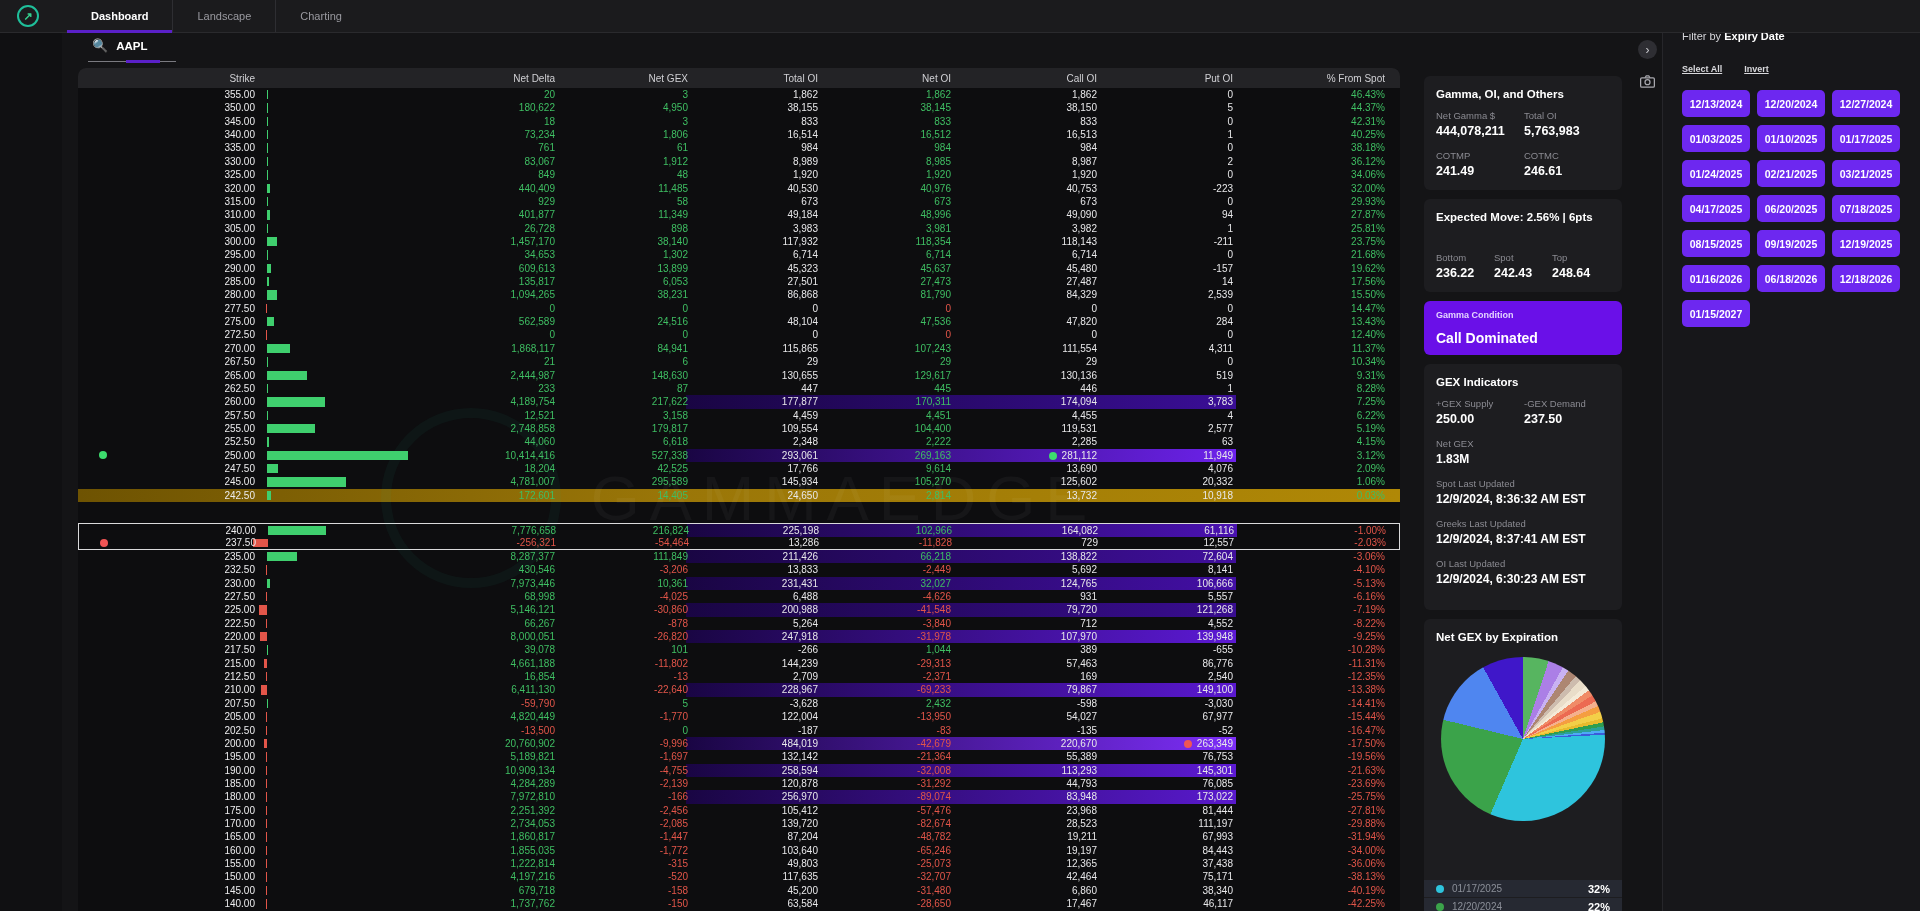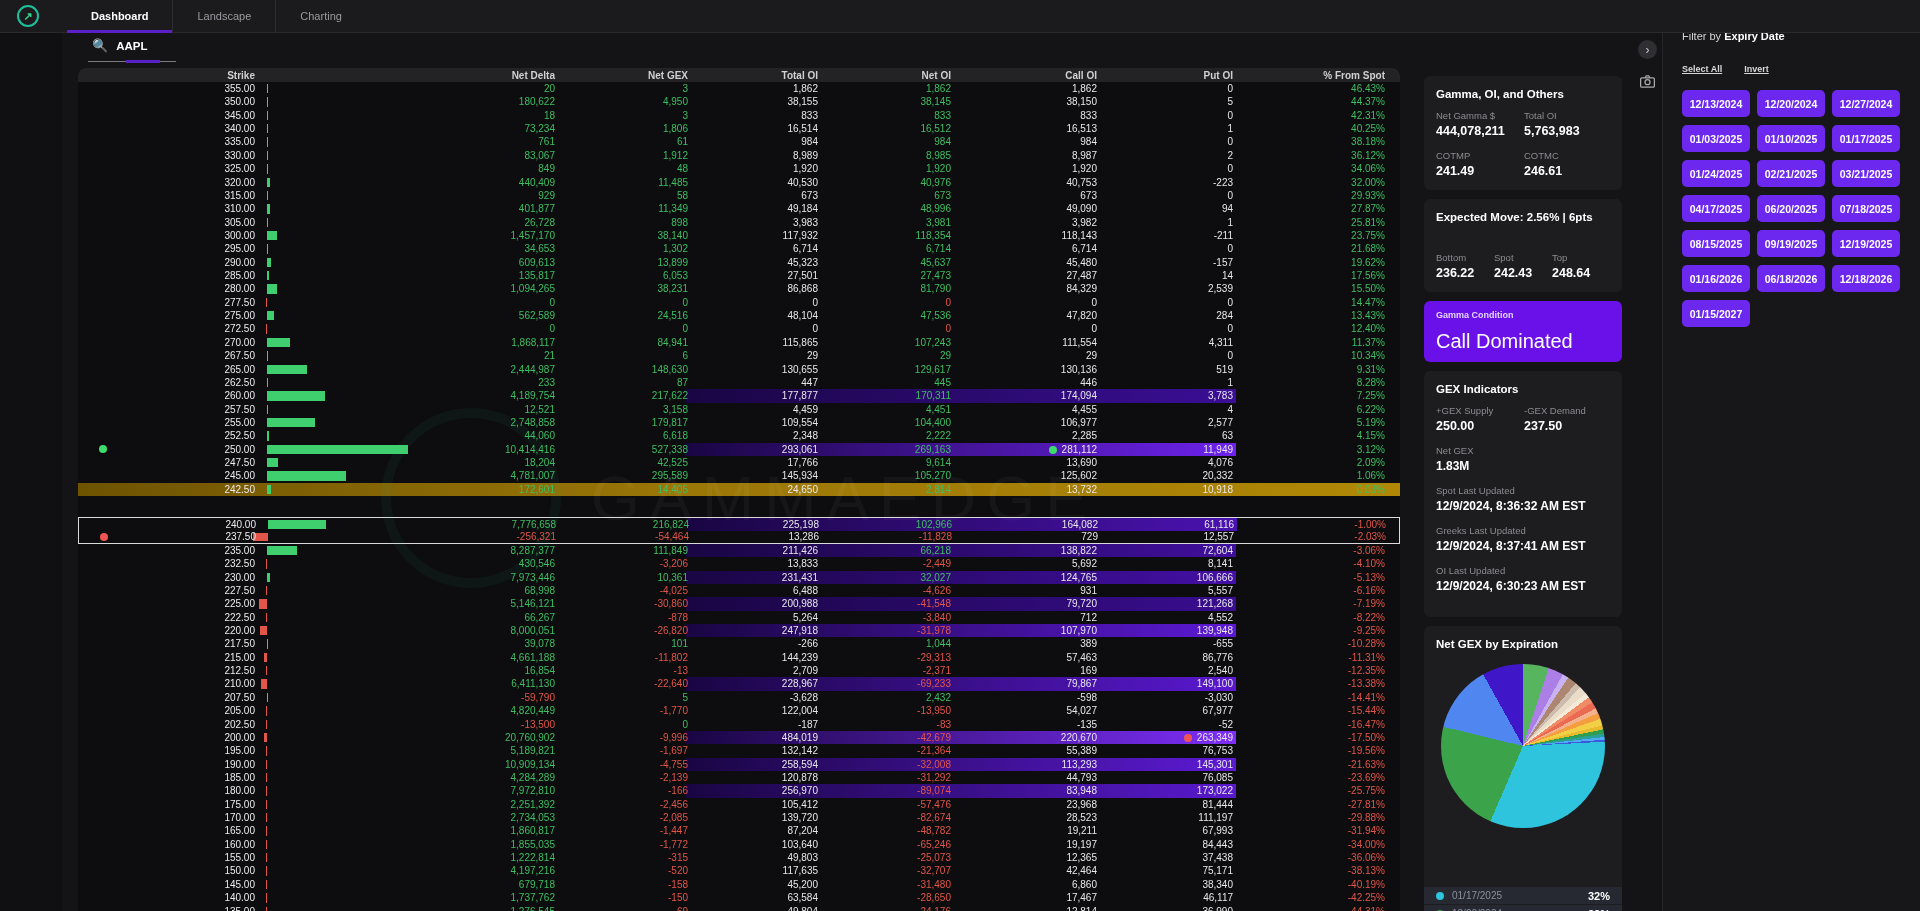--- a/index.html
+++ b/index.html
@@ -21,21 +21,21 @@
 
   
   .search{position:absolute;left:92px;top:38px;display:flex;align-items:center;gap:8px;z-index:4;}
   .search .mag{color:#b8b8bc;font-size:13px;}
   .search input{background:transparent;border:none;outline:none;color:#fff;font-size:11.5px;font-weight:bold;width:70px;}
   .search-line{position:absolute;left:88px;top:61px;width:88px;height:1px;background:#7a7a80;z-index:4;}
   .search-line::after{content:"";position:absolute;left:38px;top:-1px;width:34px;height:3px;background:#5a20c8;}
 
   
   .table-panel{position:absolute;left:78px;top:68px;width:1322px;height:843px;background:var(--tbl);border-radius:8px 8px 0 0;overflow:hidden;}
-  .thead{display:flex;height:14px;background:#232326;align-items:center;font-size:10px;font-weight:bold;color:#d0d0d4;}
+  .thead{display:flex;height:20px;background:#232326;align-items:center;font-size:10px;font-weight:normal;color:#d0d0d4;}
   .thead .hc{text-align:right;}
   .trow{position:relative;display:flex;height:13.36px;align-items:center;font-size:10px;}
   .trow .c{position:relative;z-index:2;text-align:right;line-height:13.36px;white-space:nowrap;}
   .c0{width:177px;} .c1{width:300px;} .c2{width:133px;} .c3{width:130px;}
   .c4{width:133px;} .c5{width:146px;} .c6{width:136px;} .c7{width:152px;}
   .strike{color:#ececee;}
   .pos{color:var(--green);} .neg{color:var(--red);} .wh{color:var(--wh);}
   .gexbar{position:absolute;top:2px;bottom:2px;z-index:1;}
   .oibar{position:absolute;left:608px;width:550px;top:0;bottom:0;z-index:0;}
   .goldbar{position:absolute;left:0;right:0;top:0;bottom:0;z-index:0;background:linear-gradient(90deg,#6e5302,#9a7608 45%,#b08806);}
@@ -57,21 +57,21 @@
   
   .rcol{position:absolute;left:1424px;top:76px;width:198px;display:flex;flex-direction:column;gap:9px;z-index:4;}
   .panel{background:var(--panel);border-radius:6px;padding:12px;}
   .ptitle{font-size:11.5px;font-weight:bold;color:#fff;margin-bottom:10px;}
   .kv-grid{display:grid;grid-template-columns:88px 1fr;row-gap:12px;}
   .kv .lab{font-size:9.5px;color:var(--lab);margin-bottom:3px;}
   .kv .val{font-size:12.5px;font-weight:bold;color:#fff;}
   .em-grid{display:grid;grid-template-columns:1fr 1fr 1fr;margin-top:29px;}
   .cond{background:var(--accent);border-radius:6px;padding:9px 12px;}
   .cond .lab{font-size:9px;color:#e4d4ff;font-weight:bold;margin-bottom:10px;}
-  .cond .val{font-size:20px;font-weight:normal;color:#fff;}
+  .cond .val{font-size:14px;font-weight:bold;color:#fff;}
   .gex-item{margin-bottom:12px;}
   .gex-item .lab{font-size:9.5px;color:var(--lab);margin-bottom:3px;}
   .gex-item .val{font-size:12px;font-weight:bold;color:#fff;}
   .pie-panel{height:330px;position:relative;overflow:hidden;}
   .pie{width:164px;height:164px;border-radius:50%;margin:14px auto 0 auto;}
   .legend{position:absolute;left:0;right:0;top:261px;display:flex;flex-direction:column;gap:1px;}
   .lrow{height:17px;background:#262932;display:flex;align-items:center;padding:0 12px;}
   .lrow .dot{width:8px;height:8px;border-radius:50%;margin-right:8px;}
   .lrow .dlab{font-size:10px;color:#8b8f98;flex:1;}
   .lrow .dpct{font-size:11px;font-weight:bold;color:#fff;}
@@ -399,21 +399,21 @@
         <div class="c c6 wh">4</div>
         <div class="c c7 pos">6.22%</div>
       </div>
       <div class="trow">
         <div class="gexbar" style="width: 48.0794px; left: 189px; background: rgb(63, 207, 110);"></div>
         <div class="c c0 strike">255.00</div>
         <div class="c c1 pos">2,748,858</div>
         <div class="c c2 pos">179,817</div>
         <div class="c c3 wh">109,554</div>
         <div class="c c4 pos">104,400</div>
-        <div class="c c5 wh">106,977</div>
+        <div class="c c5 wh">119,531</div>
         <div class="c c6 wh">2,577</div>
         <div class="c c7 pos">5.19%</div>
       </div>
       <div class="trow">
         <div class="gexbar" style="width: 1.76952px; left: 189px; background: rgb(63, 207, 110);"></div>
         <div class="c c0 strike">252.50</div>
         <div class="c c1 pos">44,060</div>
         <div class="c c2 pos">6,618</div>
         <div class="c c3 wh">2,348</div>
         <div class="c c4 pos">2,222</div>

